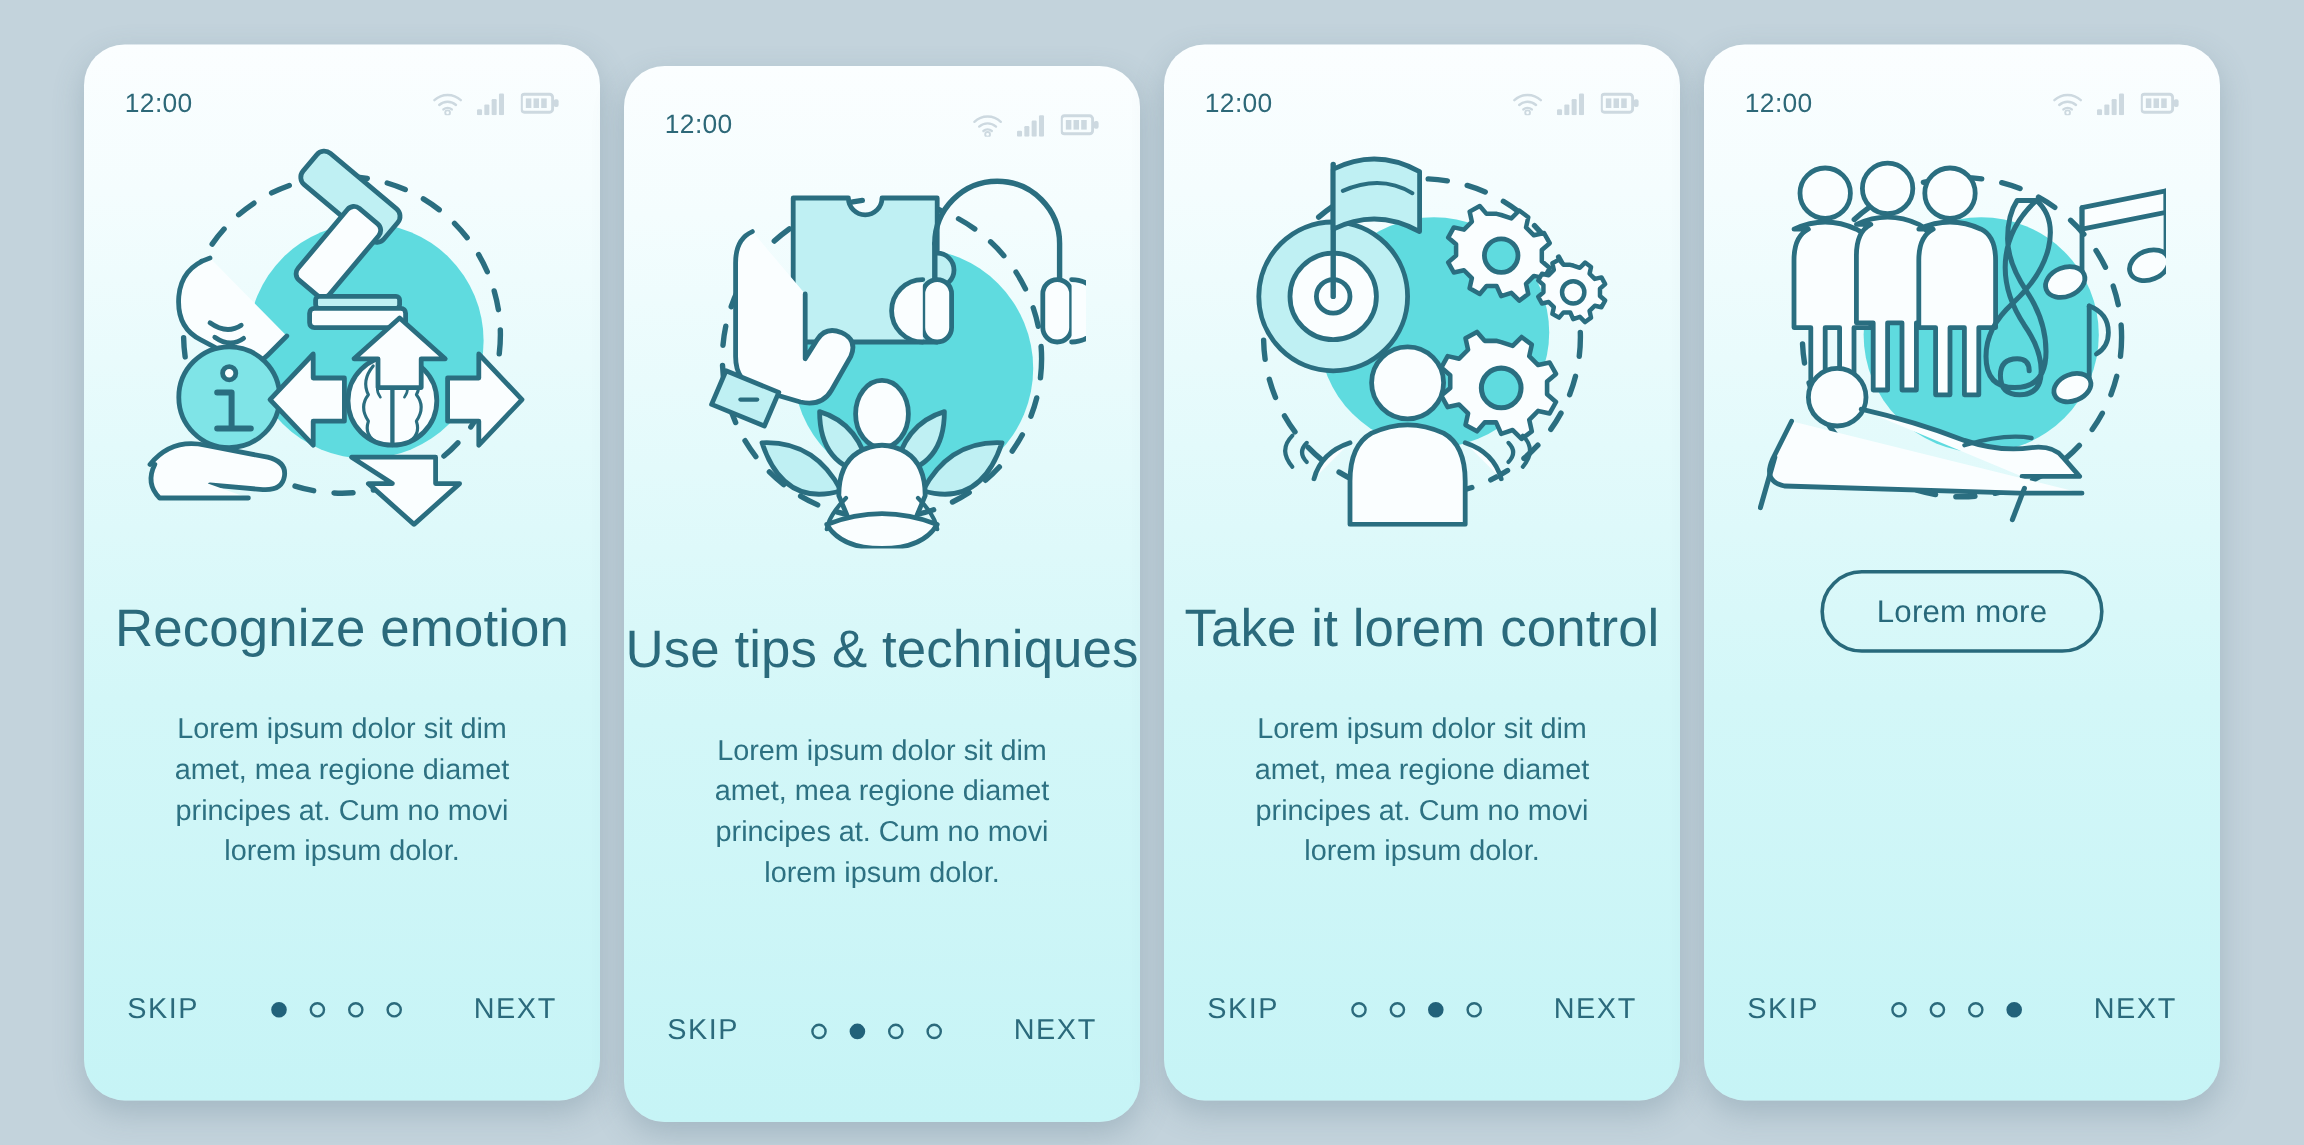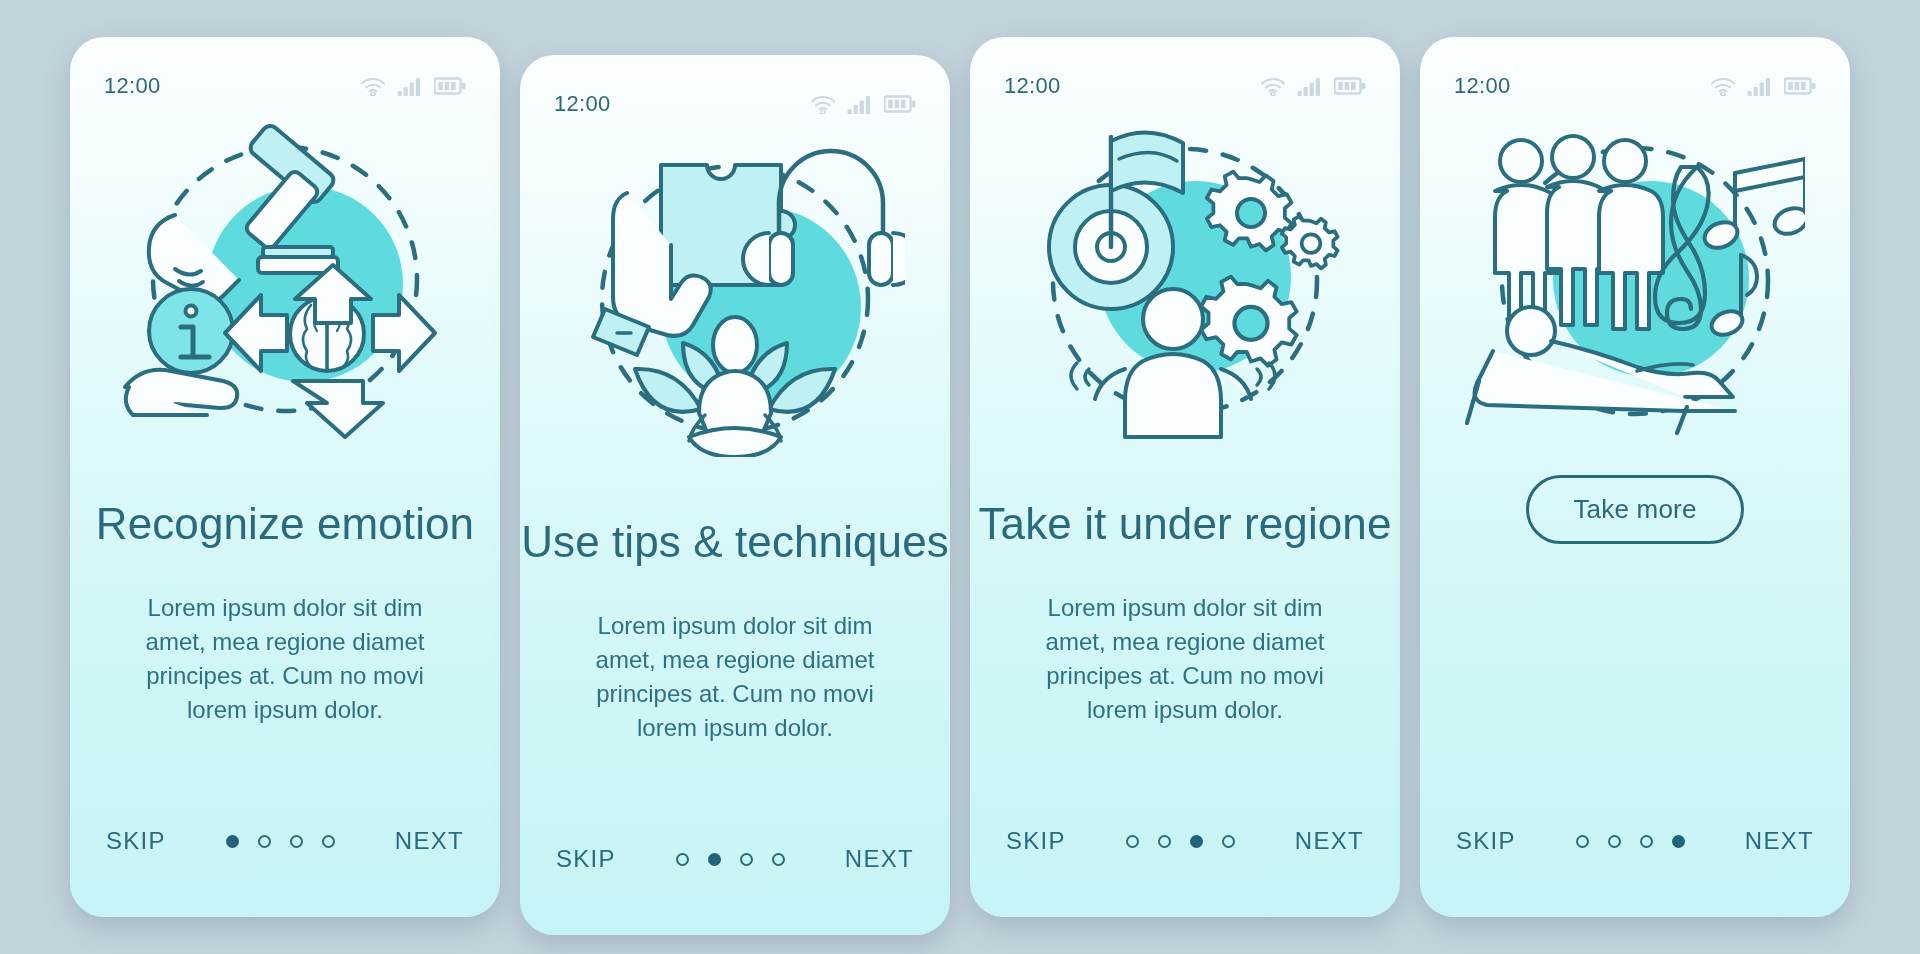--- a/index.html
+++ b/index.html
@@ -385,21 +385,21 @@
 
           <path d="M74 250 q-8 8 0 16" stroke-width="3.4"></path>
           <path d="M62 244 q-12 12 0 26" stroke-width="3.4"></path>
           <path d="M242 250 q8 8 0 16" stroke-width="3.4"></path>
           <path d="M254 244 q12 12 0 26" stroke-width="3.4"></path>
         </g>
       </svg>
     </div>
 
     <div class="copy">
-      <div class="title">Take it under regione</div>
+      <div class="title">Take it lorem control</div>
       <div class="body-text">Lorem ipsum dolor sit dim amet, mea regione diamet principes at. Cum no movi lorem ipsum dolor.</div>
     </div>
 
     <div class="footer">
       <div class="nav-label">SKIP</div>
       <div class="dots">
         <span class="dot"></span>
         <span class="dot"></span>
         <span class="dot active"></span>
         <span class="dot"></span>
@@ -474,21 +474,21 @@
           <path d="M86 222 q44 10 86 26 q30 10 56 6 q18 -2 26 8 l14 16 h-48" fill="#fafeff"></path>
           <path d="M172 252 q34 -10 56 -6" stroke-width="3.6"></path>
           <path d="M28 232 l-16 32 q-8 18 10 22 l196 6 h52" fill="#fafeff"></path>
           <path d="M14 262 l-12 42" stroke-width="4.2"></path>
           <path d="M222 288 l-10 26" stroke-width="4.2"></path>
         </g>
       </svg>
     </div>
 
     <div class="copy">
-      <button class="learn-more">Take more</button>
+      <button class="learn-more">Lorem more</button>
     </div>
 
     <div class="footer">
       <div class="nav-label">SKIP</div>
       <div class="dots">
         <span class="dot"></span>
         <span class="dot"></span>
         <span class="dot"></span>
         <span class="dot active"></span>
       </div>

